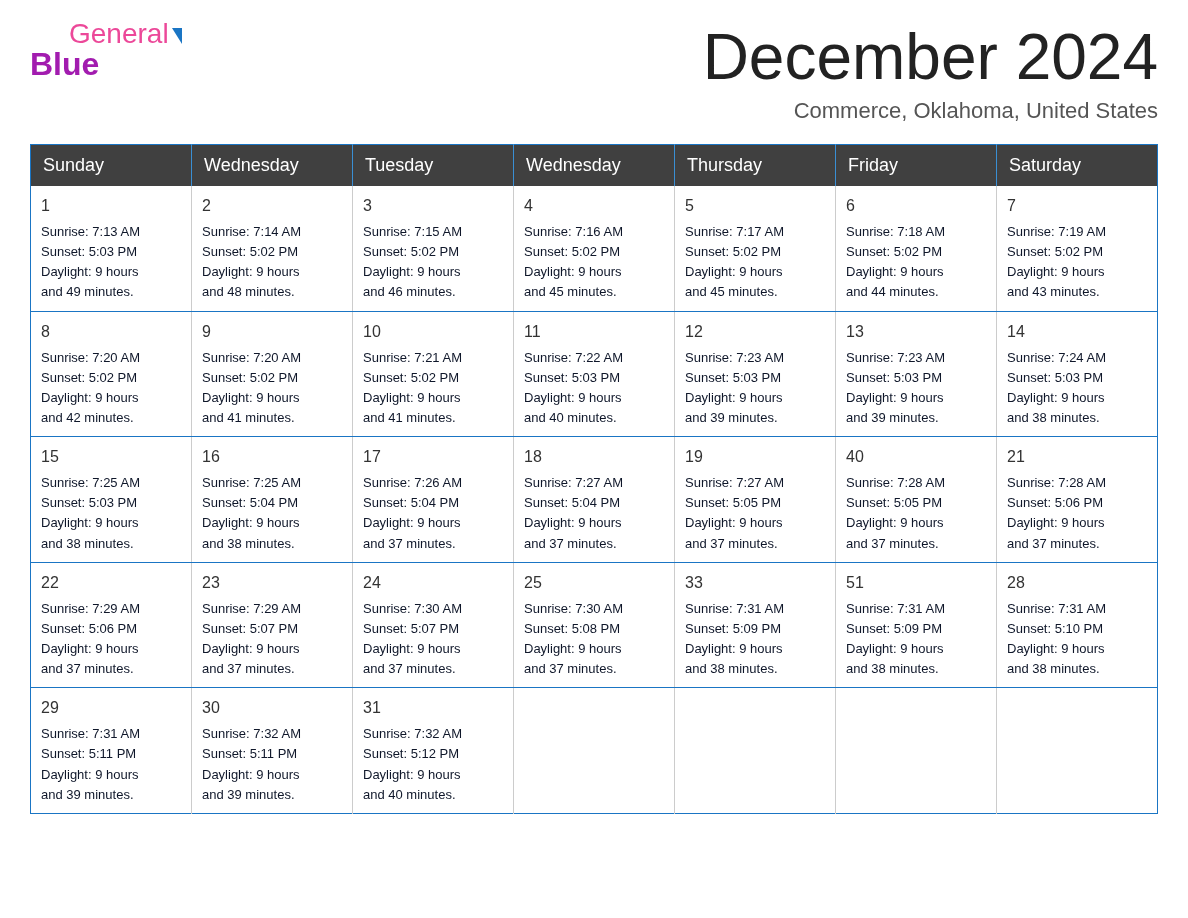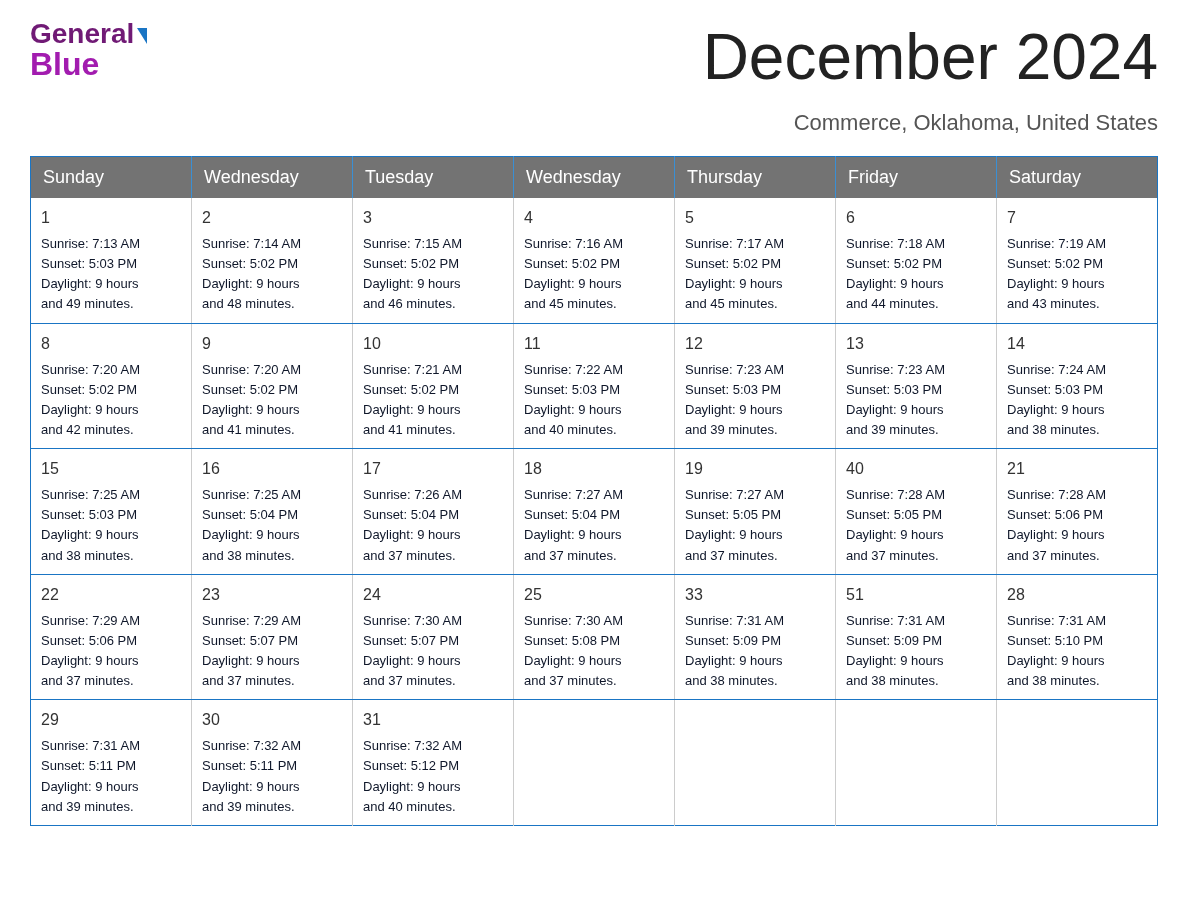--- a/index.html
+++ b/index.html
@@ -16,51 +16,52 @@
       align-items: flex-start;
       margin-bottom: 20px;
     }
     .logo {
       display: flex;
       flex-direction: column;
       align-items: flex-start;
     }
     .logo-general {
       font-size: 28px;
-      font-weight: bold;
-      color: #701a75;
+      font-weight: normal;
+      color: #ec4899;
       line-height: 1;
+      margin-left: 39px;
     }
     .logo-blue {
       font-size: 32px;
       font-weight: bold;
       color: #a21caf;
       line-height: 1;
     }
     .title-section {
       text-align: right;
     }
     .month-title {
       font-size: 64px;
       font-weight: normal;
       color: #222;
     }
     .location-title {
       font-size: 22px;
       color: #555;
-      margin-top: 16px;
+      margin-top: 4px;
       text-align: right;
     }
     .calendar {
       width: 100%;
       border-collapse: collapse;
       border: 1px solid #1a75c4;
     }
     .calendar th {
-      background-color: #737373;
+      background-color: #404040;
       color: #fff;
       font-size: 18px;
       font-weight: normal;
       padding: 10px 12px;
       text-align: left;
       border-right: 1px solid #3a8fd4;
     }
     .calendar th:last-child {
       border-right: none;
     }

